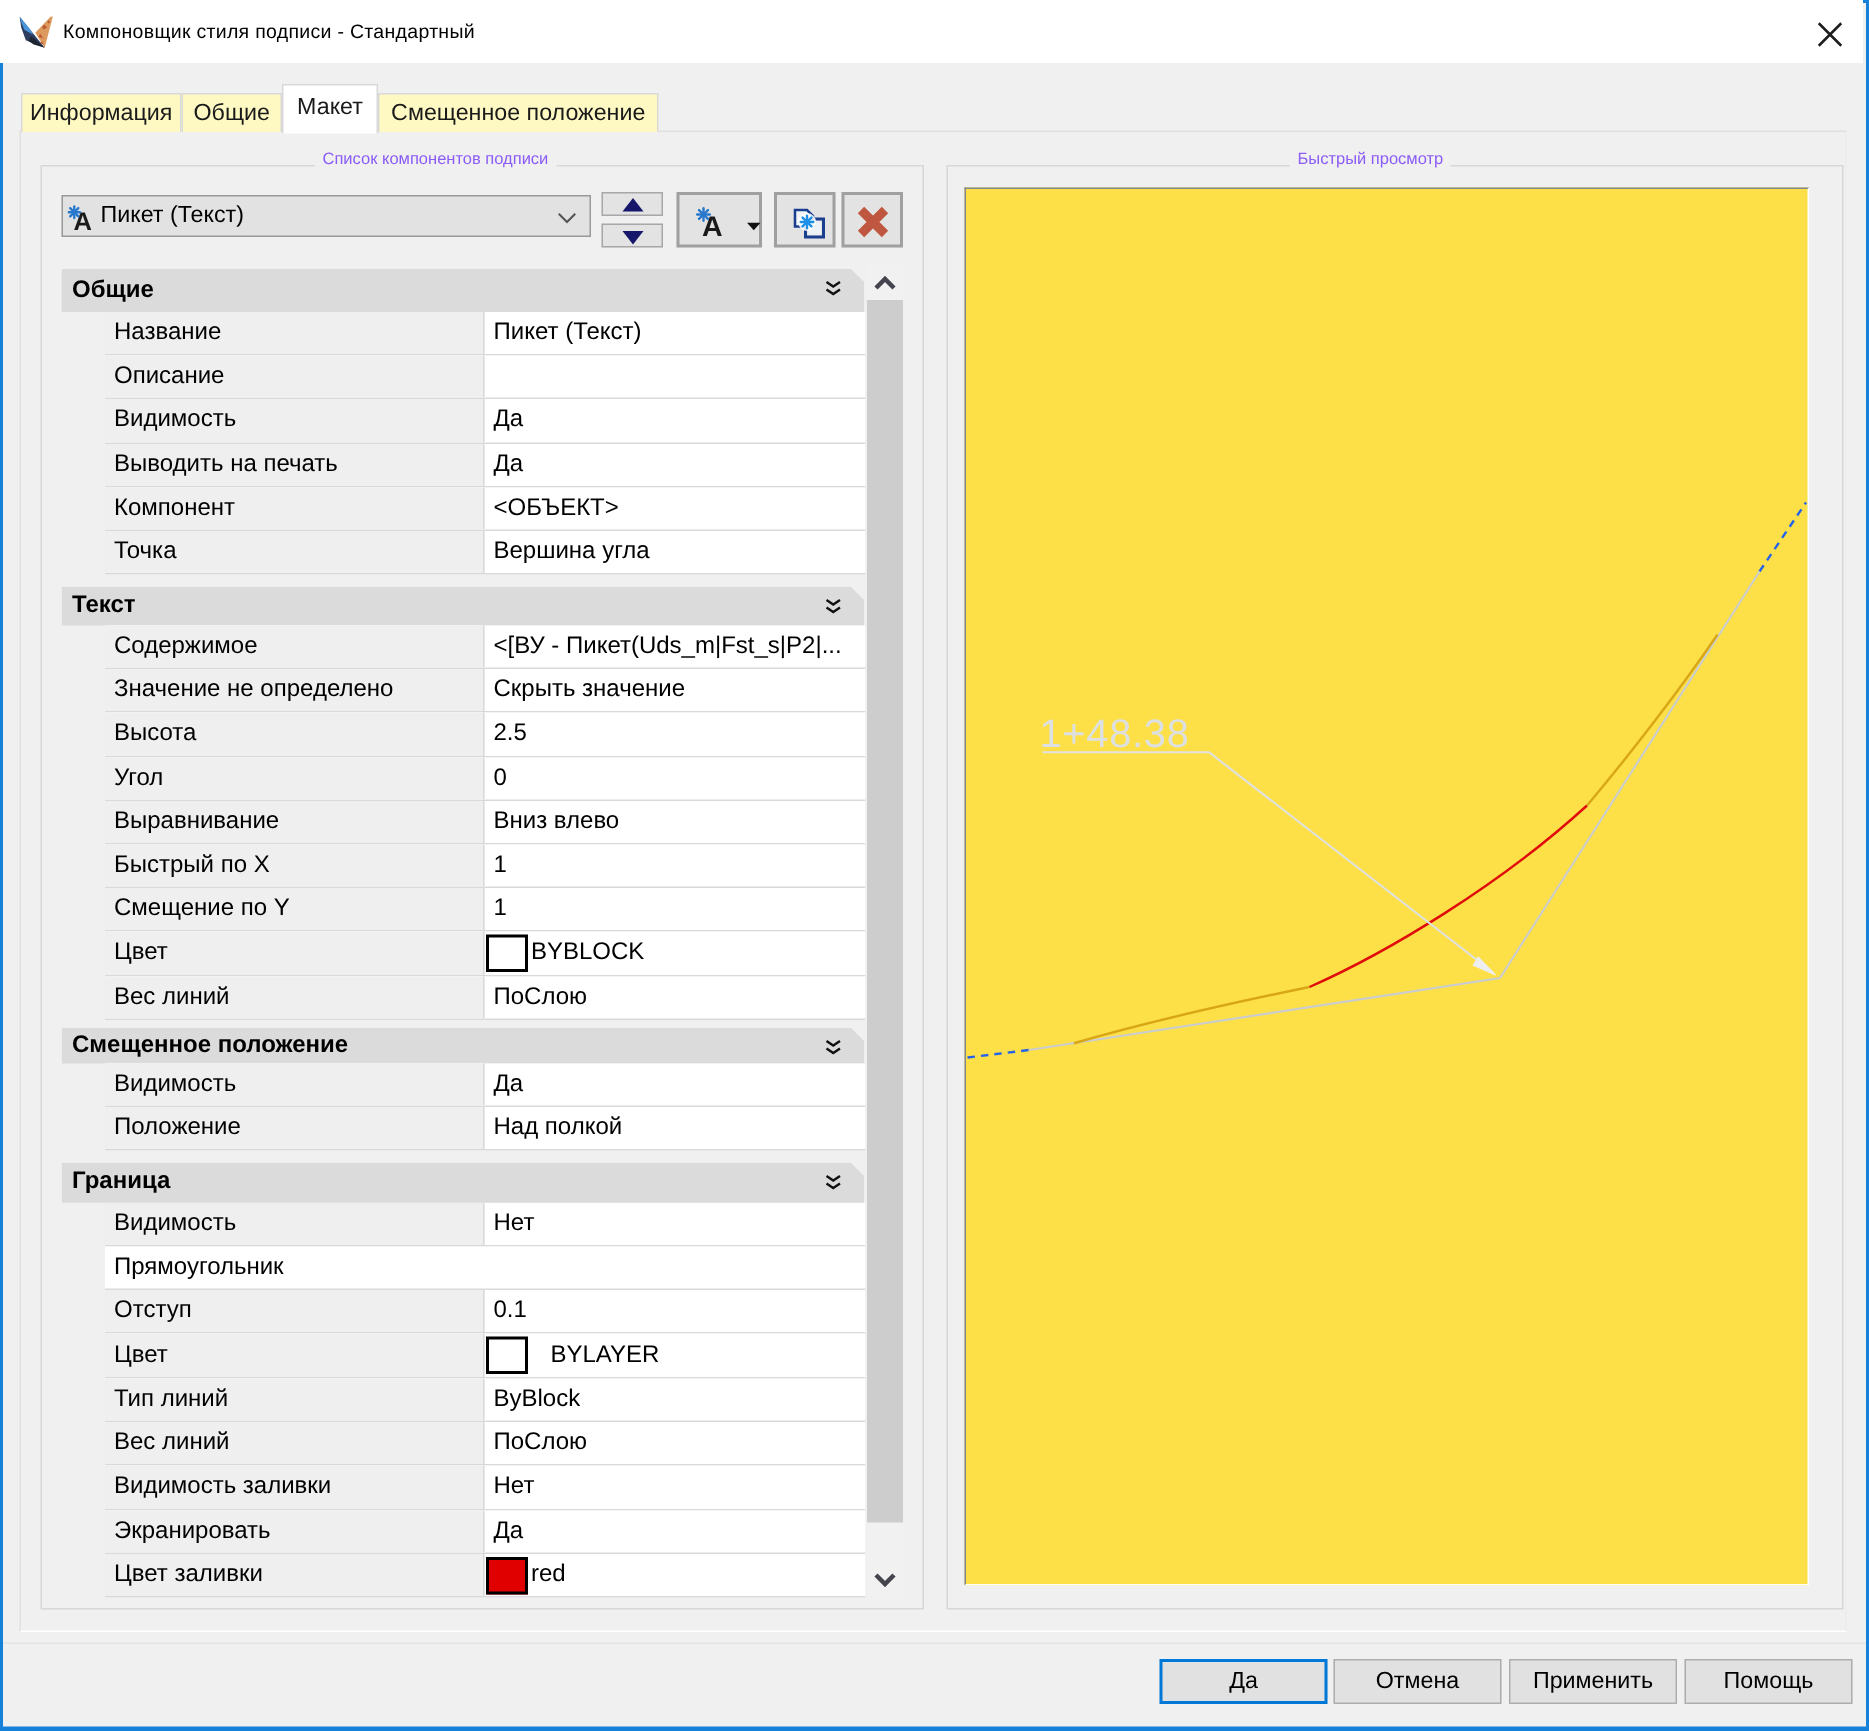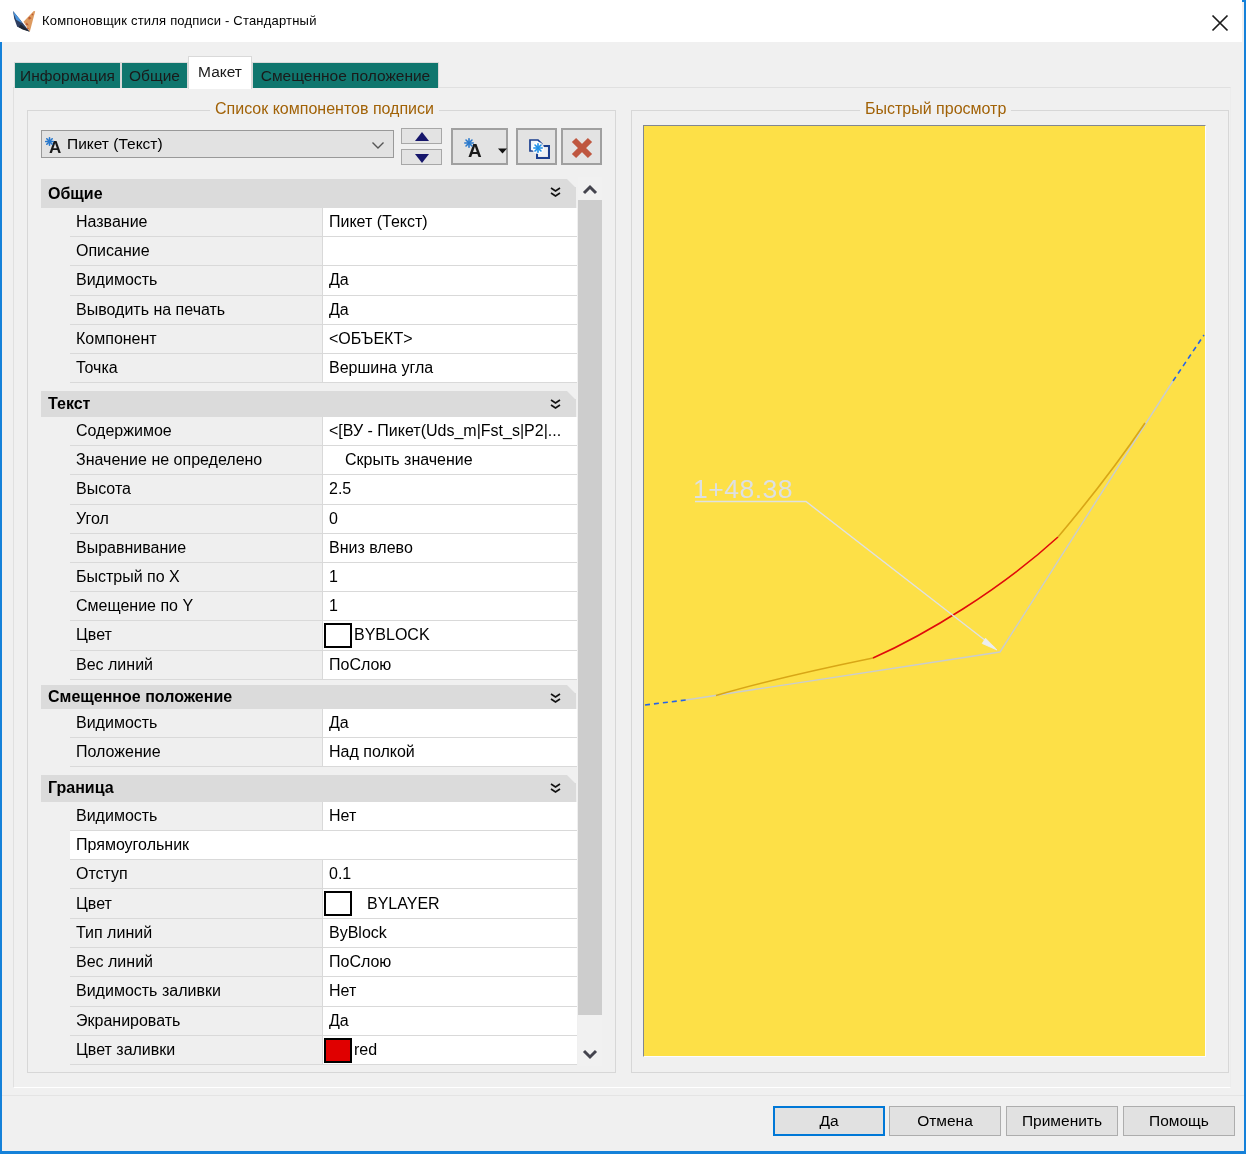--- a/index.html
+++ b/index.html
@@ -1,27 +1,27 @@
 <!DOCTYPE html>
 <html><head><meta charset="utf-8"><style>
 * { margin:0; padding:0; box-sizing:border-box; }
 body { width:1246px; height:1154px; position:relative; overflow:hidden;
   font-family:"Liberation Sans",sans-serif; background:#f0f0f0; }
 .abs { position:absolute; }
 .win { position:absolute; inset:0; border:2px solid #1581d9; border-bottom-width:3px; background:#f0f0f0; }
 .titlebar { position:absolute; left:0; top:0; width:1242px; height:42px; background:#fff; }
 .title { position:absolute; left:42px; top:13px; font-size:13px; letter-spacing:0.2px; color:#000; }
-.tab { position:absolute; top:62px; height:26px; background:#0f766e; border:1px solid #d9d9d9;
+.tab { position:absolute; top:62px; height:26px; background:#fef9c3; border:1px solid #d9d9d9;
   border-bottom:none; font-size:15.5px; color:#1a1a1a; text-align:center; line-height:26px; }
 .tabActive { position:absolute; top:56px; height:33px; background:#fff; border:1px solid #d9d9d9;
   border-bottom:none; font-size:15.5px; color:#1a1a1a; text-align:center; line-height:30px; z-index:5; }
 .page { position:absolute; left:13px; top:87px; width:1218px; height:1001px;
   border:1px solid #e0e0e0; border-bottom-color:#fff; border-right-color:#ececec; background:#f0f0f0; }
 .gbox { position:absolute; border:1px solid #d7d7d7; }
-.glab { position:absolute; top:-11px; background:#f0f0f0; padding:0 5px; font-size:16px; color:#a16207; white-space:nowrap; }
+.glab { position:absolute; top:-11px; background:#f0f0f0; padding:0 5px; font-size:11px; color:#8b5cf6; white-space:nowrap; }
 .tbtn { position:absolute; background:#e3e3e3; border:1px solid #a7a7a7; }
 .phead { position:absolute; left:0; width:535px; background:#dbdbdb; font-size:16px; font-weight:bold;
   color:#000; padding-left:7px; display:flex; align-items:center;
   clip-path:polygon(0 0, 526px 0, 535px 9px, 535px 100%, 0 100%);
   box-shadow:0 1px 0 #c4c4c4; }
 .prow { position:absolute; left:29px; width:507px; background:#fff; border-bottom:1px solid #d9d9d9;
   display:flex; font-size:16px; color:#000; }
 .plab { width:253px; background:#efefef; border-right:1px solid #d9d9d9; padding-left:6px;
   display:flex; align-items:center; white-space:nowrap; overflow:hidden; }
 .pval { width:253px; display:flex; align-items:center; white-space:nowrap; overflow:hidden; }
@@ -172,21 +172,21 @@
       </svg></div>
 <div class="prow" style="top:240px;height:29.2px">
       <div class="plab">Содержимое</div>
       <div class="pval">
         <span style="padding-left:6px">&lt;[ВУ - Пикет(Uds_m|Fst_s|P2|...</span>
       </div>
     </div>
 <div class="prow" style="top:269.2px;height:29.2px">
       <div class="plab">Значение не определено</div>
       <div class="pval">
-        <span style="padding-left:22px">Скрыть значение</span>
+        <span style="padding-left:6px">Скрыть значение</span>
       </div>
     </div>
 <div class="prow" style="top:298.4px;height:29.2px">
       <div class="plab">Высота</div>
       <div class="pval">
         <span style="padding-left:6px">2.5</span>
       </div>
     </div>
 <div class="prow" style="top:327.59999999999997px;height:29.2px">
       <div class="plab">Угол</div>

